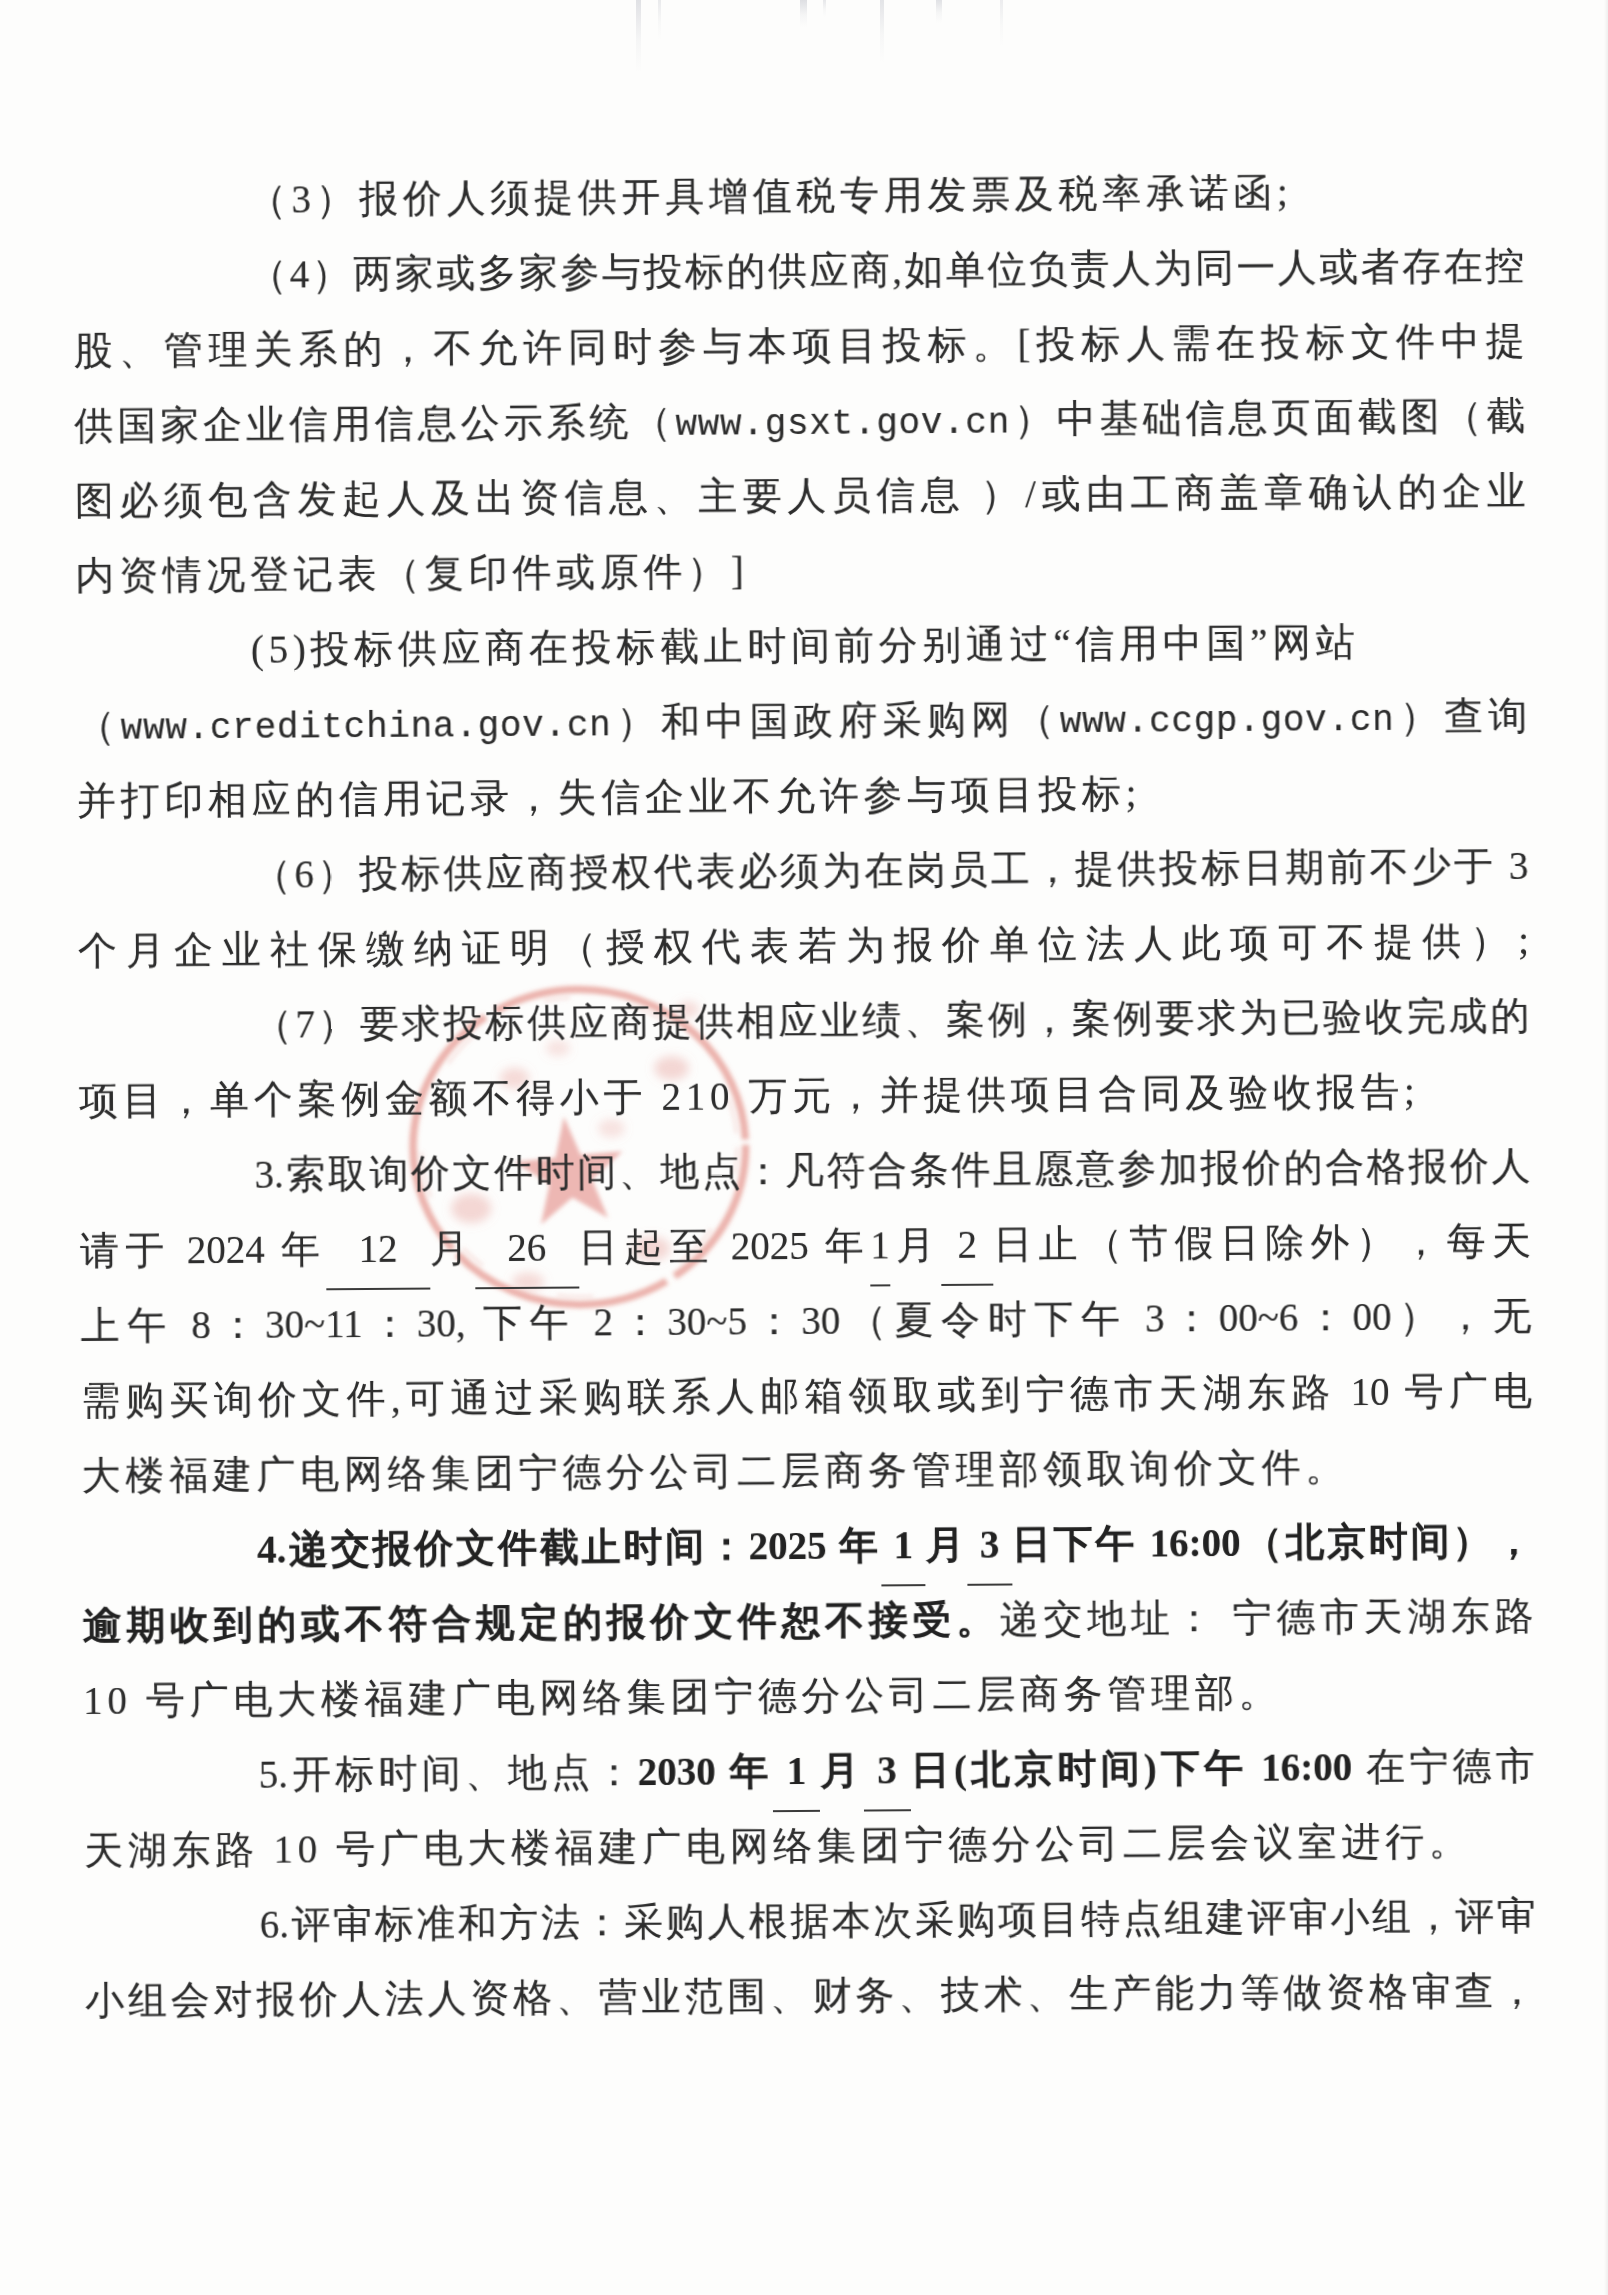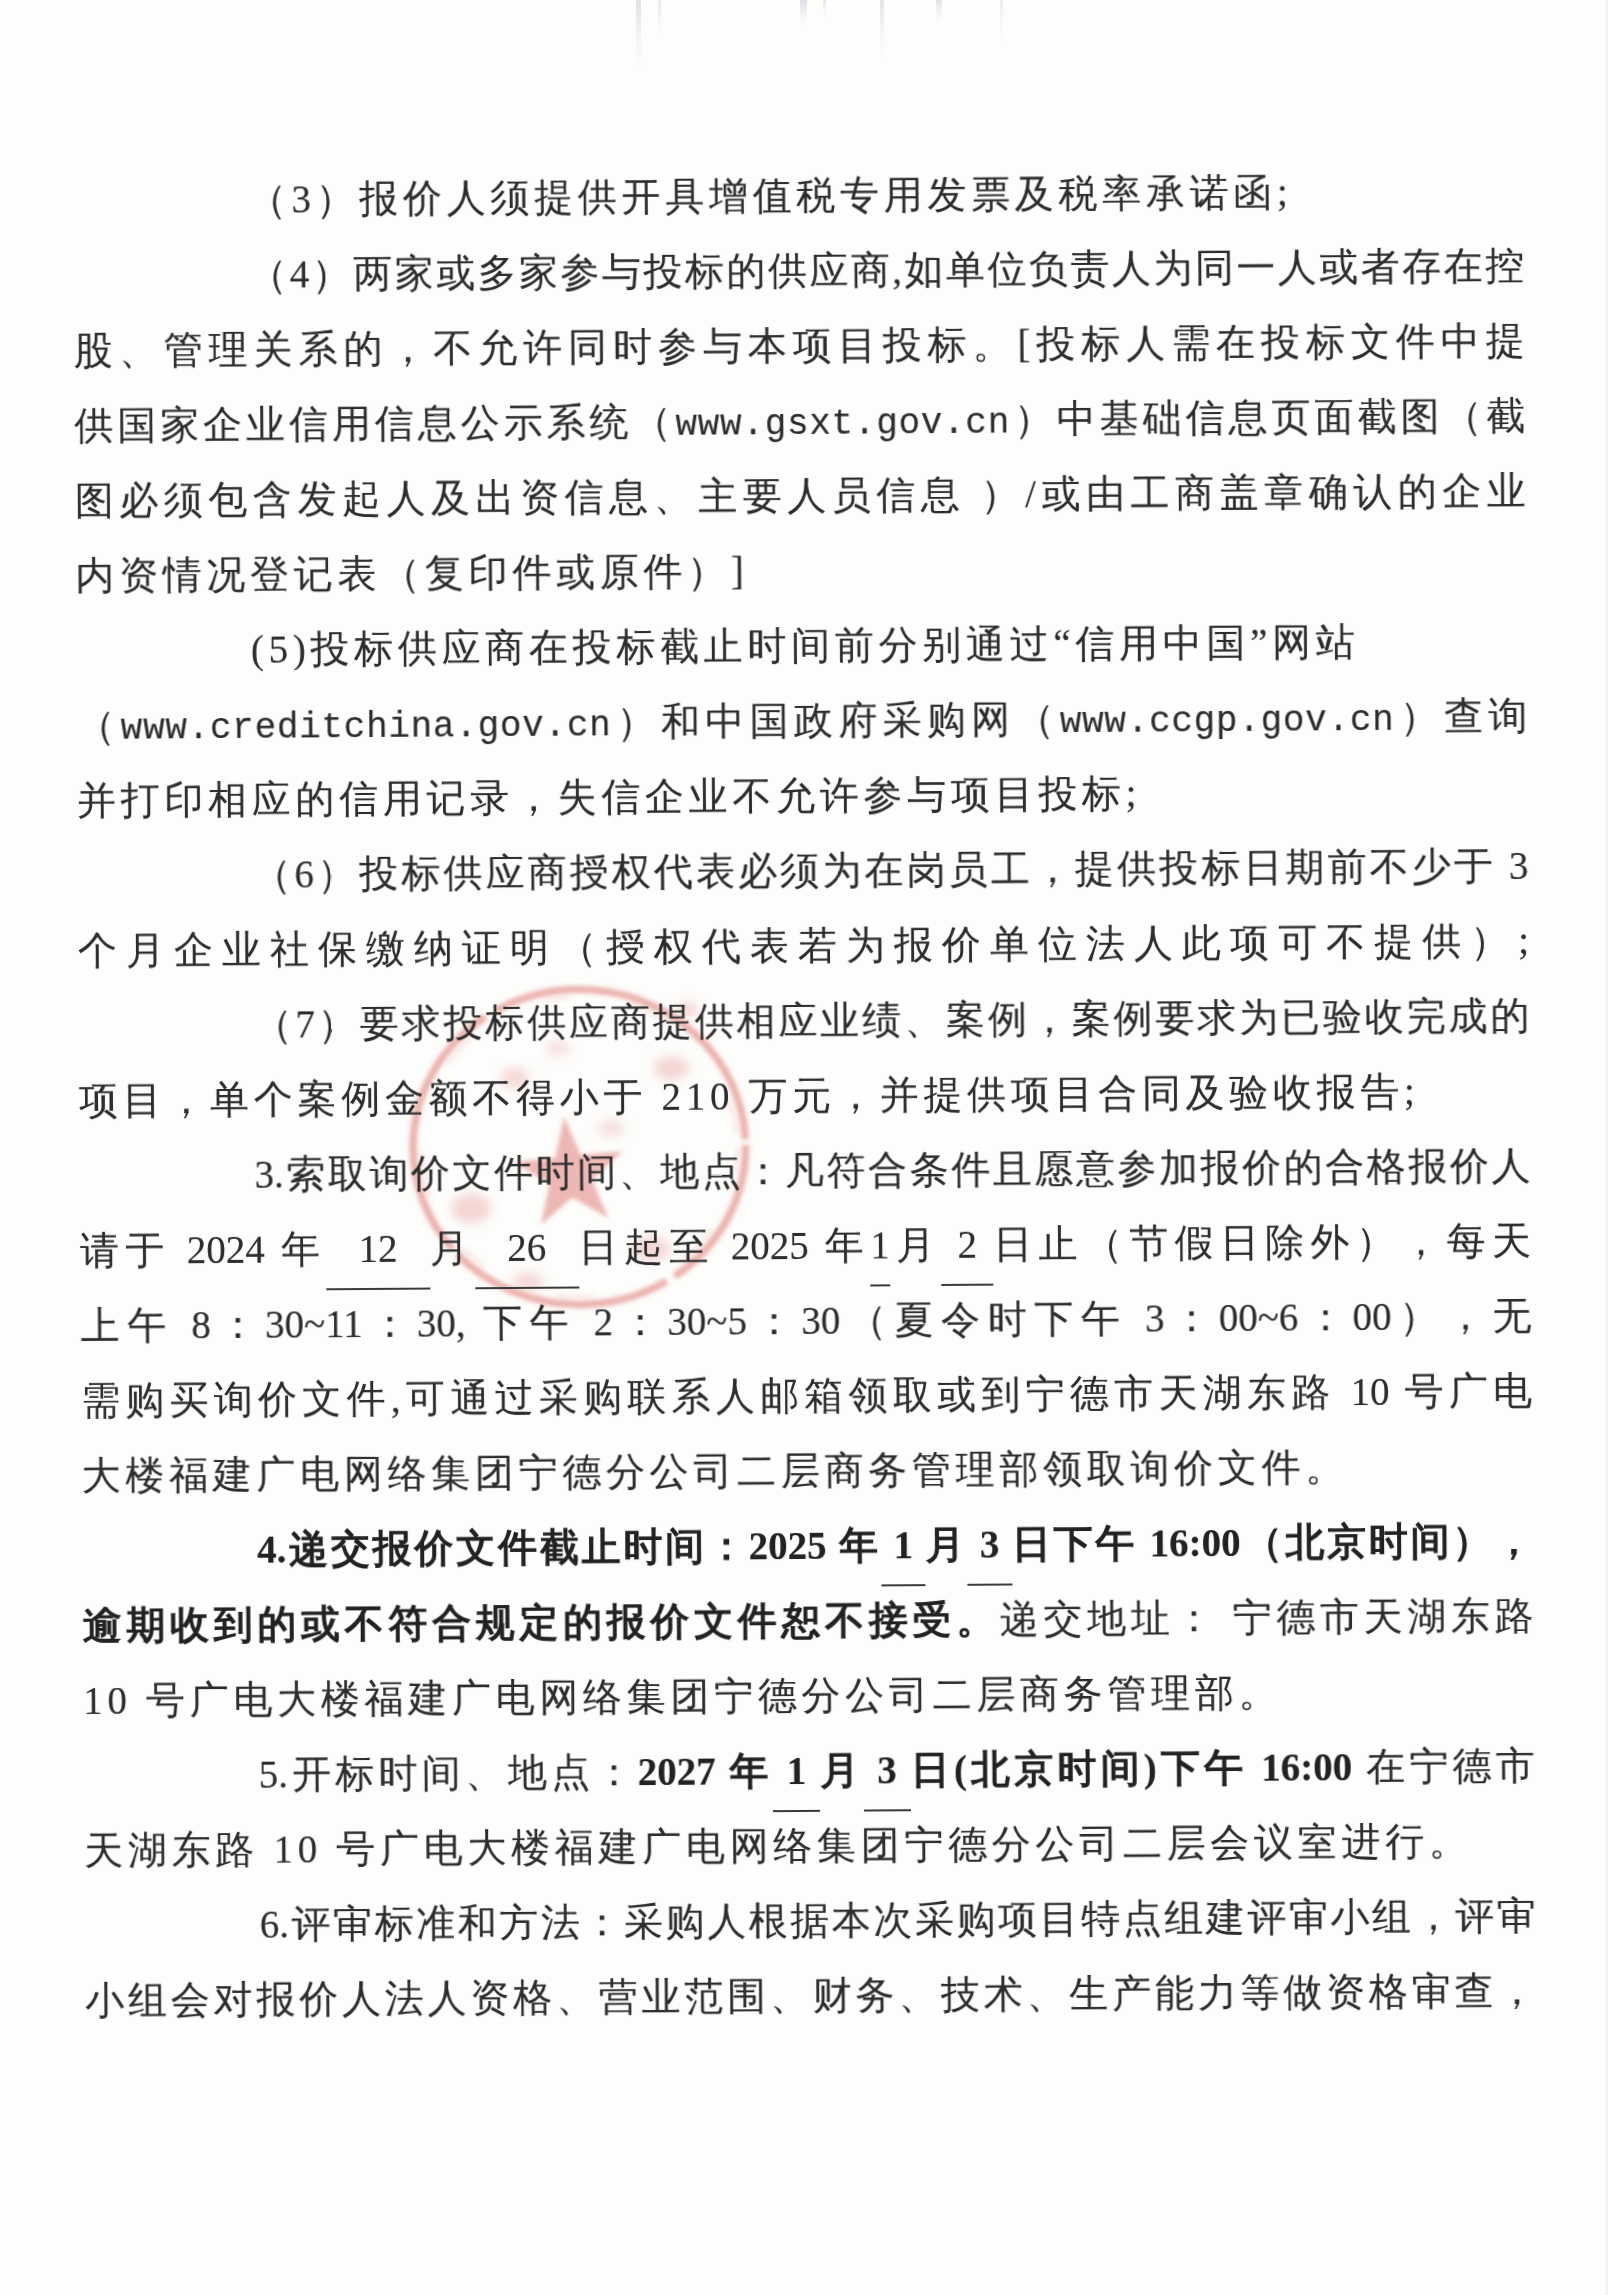--- a/index.html
+++ b/index.html
@@ -116,20 +116,20 @@
       <div class="line indent justify"><span class="run">（7）要求投标供应商提供相应业绩、案例，案例要求为已验收完成的</span></div>
       <div class="line"><span class="run">项目，单个案例金额不得小于 210 万元，并提供项目合同及验收报告;</span></div>
       <div class="line indent justify"><span class="run">3.索取询价文件时间、地点：凡符合条件且愿意参加报价的合格报价人</span></div>
       <div class="line justify"><span class="run">请于 2024 年</span><span class="run u">&nbsp;&nbsp;12&nbsp;&nbsp;</span><span class="run">月</span><span class="run u">&nbsp;&nbsp;26&nbsp;&nbsp;</span><span class="run">日起至 2025 年</span><span class="run u">1</span><span class="run">月</span><span class="run u">&nbsp;2&nbsp;</span><span class="run">日止（节假日除外），每天</span></div>
       <div class="line justify"><span class="run">上午 8：30~11：30, 下午 2：30~5：30（夏令时下午 3：00~6：00），无</span></div>
       <div class="line justify"><span class="run">需购买询价文件,可通过采购联系人邮箱领取或到宁德市天湖东路 10 号广电</span></div>
       <div class="line"><span class="run">大楼福建广电网络集团宁德分公司二层商务管理部领取询价文件。</span></div>
       <div class="line indent justify"><span class="run b">4.递交报价文件截止时间：2025 年</span><span class="run b u">&nbsp;1&nbsp;</span><span class="run b">月</span><span class="run b u">&nbsp;3&nbsp;</span><span class="run b">日下午 16:00（北京时间），</span></div>
       <div class="line justify"><span class="run b">逾期收到的或不符合规定的报价文件恕不接受。</span><span class="run">递交地址： 宁德市天湖东路</span></div>
       <div class="line"><span class="run">10 号广电大楼福建广电网络集团宁德分公司二层商务管理部。</span></div>
-      <div class="line indent justify"><span class="run">5.开标时间、地点：</span><span class="run b">2027 年</span><span class="run b u">&nbsp;1&nbsp;</span><span class="run b">月</span><span class="run b u">&nbsp;3&nbsp;</span><span class="run b">日(北京时间)下午 16:00</span><span class="run"> 在宁德市</span></div>
+      <div class="line indent justify"><span class="run">5.开标时间、地点：</span><span class="run b">2030 年</span><span class="run b u">&nbsp;1&nbsp;</span><span class="run b">月</span><span class="run b u">&nbsp;3&nbsp;</span><span class="run b">日(北京时间)下午 16:00</span><span class="run"> 在宁德市</span></div>
       <div class="line"><span class="run">天湖东路 10 号广电大楼福建广电网络集团宁德分公司二层会议室进行。</span></div>
       <div class="line indent justify"><span class="run">6.评审标准和方法：采购人根据本次采购项目特点组建评审小组，评审</span></div>
       <div class="line justify"><span class="run">小组会对报价人法人资格、营业范围、财务、技术、生产能力等做资格审查，</span></div>
     </div>
 
 </div>
 
 
 </body></html>

